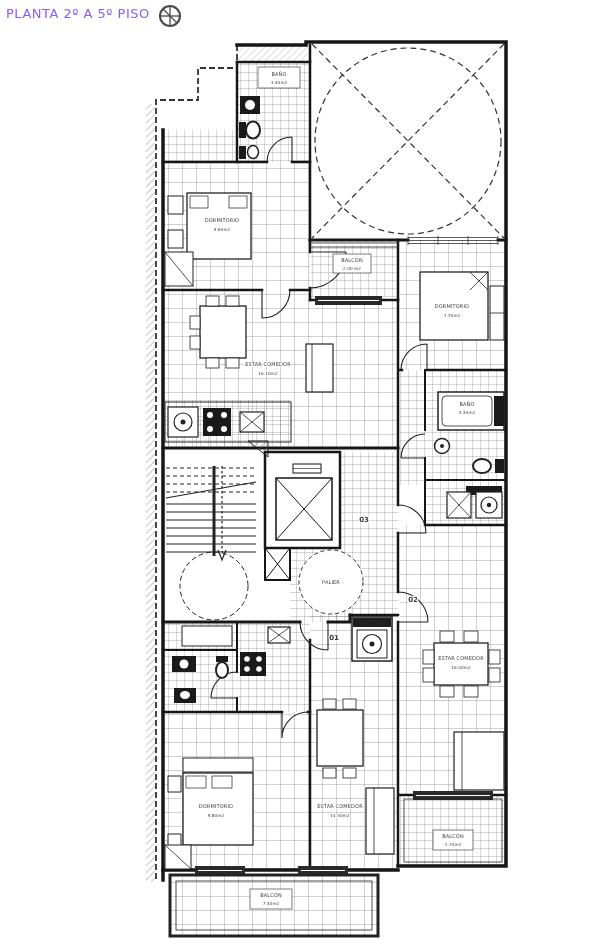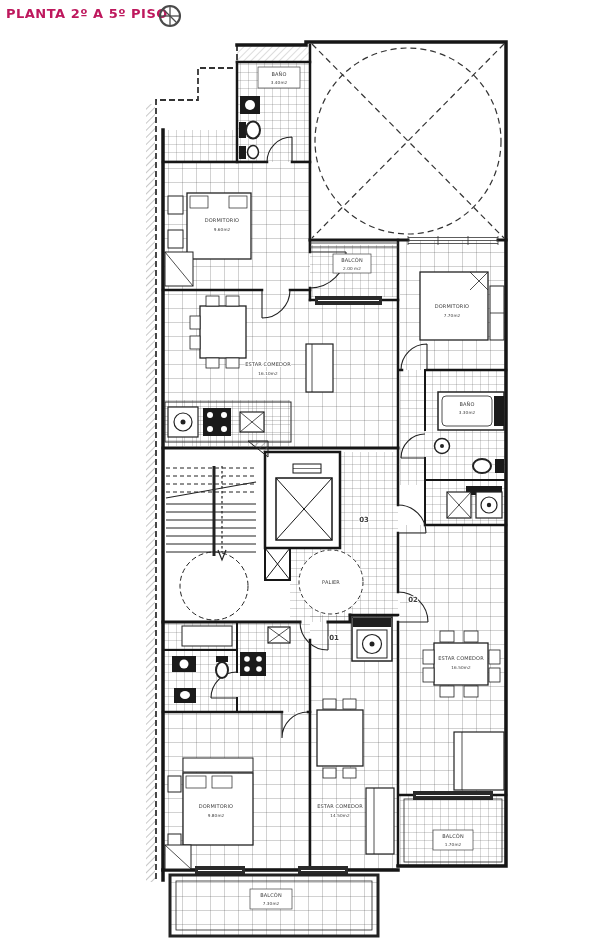--- a/index.html
+++ b/index.html
@@ -1,19 +1,19 @@
 <!DOCTYPE html>
 <html><head>
 <meta charset="utf-8">
 <style>
   html,body{margin:0;padding:0;background:#ffffff;}
   body{width:612px;height:950px;position:relative;overflow:hidden;
        font-family:"DejaVu Sans", sans-serif;}
-  #plan-title{position:absolute;left:6px;top:6px;font-size:13px;font-weight:bold;
-       color:#be185d;letter-spacing:.5px;white-space:nowrap;}
+  #plan-title{position:absolute;left:6px;top:6px;font-size:13px;font-weight:normal;
+       color:#8b5cf6;letter-spacing:.5px;white-space:nowrap;}
   svg{position:absolute;left:0;top:0;}
   text{font-family:"DejaVu Sans", sans-serif;fill:#3d3d3d;
        paint-order:stroke;stroke:#ffffff;stroke-width:2px;stroke-linejoin:round;}
   .rname{font-size:5px;letter-spacing:.15px;text-anchor:middle;}
   .rarea{font-size:4.2px;letter-spacing:.1px;text-anchor:middle;}
   .dnum{font-size:7px;font-weight:600;text-anchor:middle;}
 </style>
 </head>
 <body>
 

